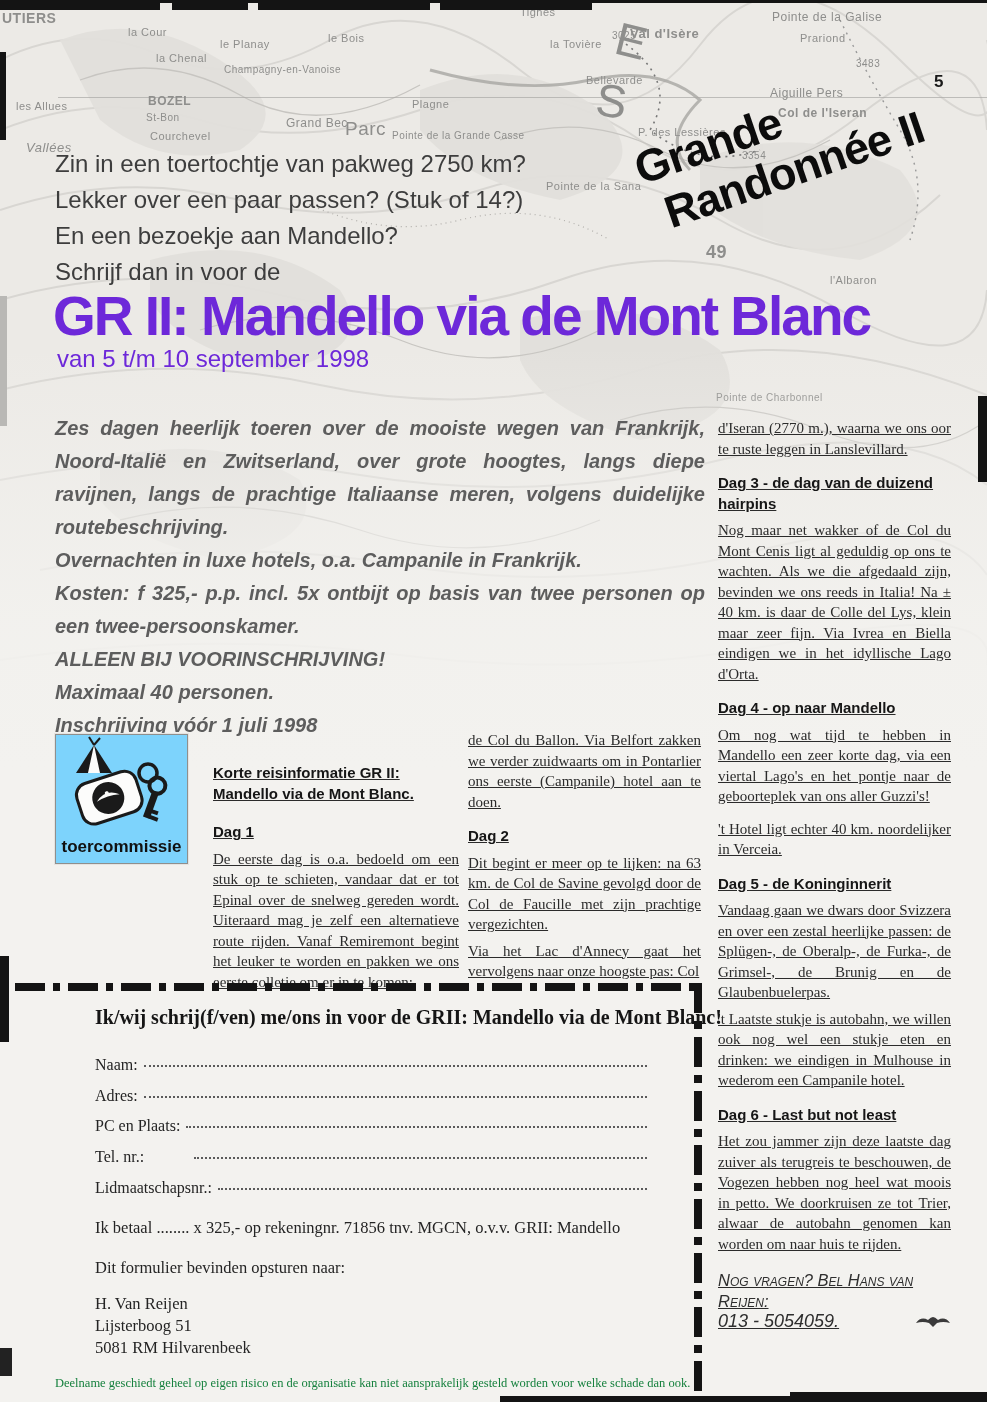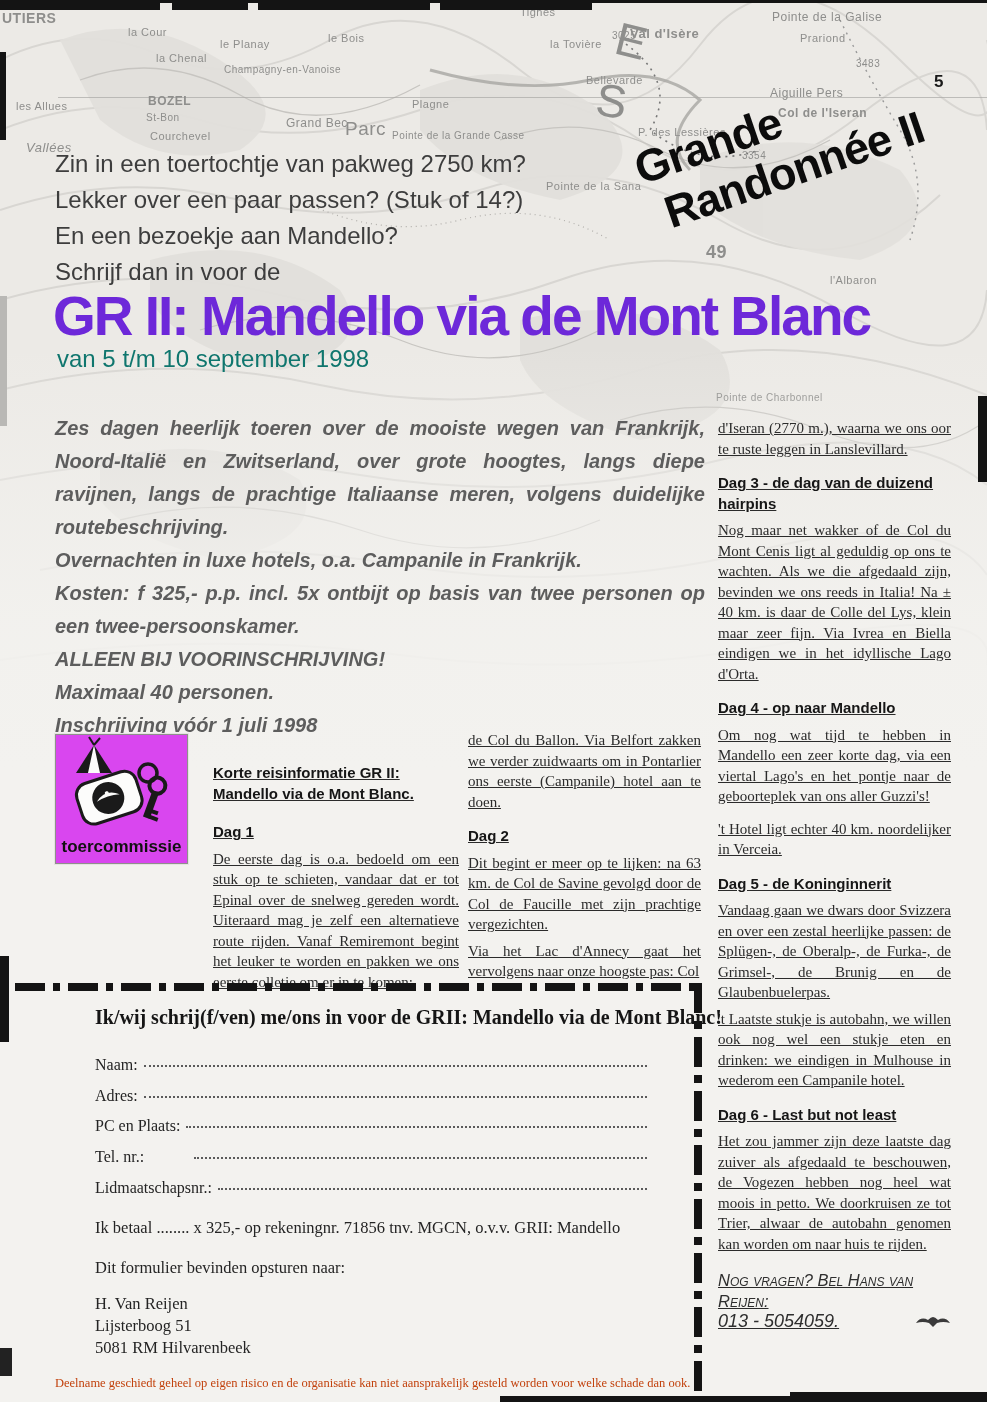--- a/index.html
+++ b/index.html
@@ -13,57 +13,57 @@
   .map-rule{position:absolute;left:58px;top:97px;width:929px;height:1px;background:#a9a8a5;opacity:.7;}
   
   .art{position:absolute;background:#141414;}
   
   .intro{position:absolute;left:55px;top:146px;font-size:24px;line-height:36px;color:#3d3d3d;}
   .banner{position:absolute;left:628px;top:146px;width:360px;font-weight:bold;color:#0c0c0c;
           font-size:45px;line-height:51px;letter-spacing:-1px;transform:rotate(-19deg);transform-origin:left top;}
   .pagenum{position:absolute;left:934px;top:72px;font-weight:bold;font-size:17px;color:#1a1a1a;}
   .headline{position:absolute;left:53px;top:284px;width:920px;font-weight:bold;color:#6d28d9;
             font-size:55px;letter-spacing:-2px;white-space:nowrap;}
-  .subtitle{position:absolute;left:57px;top:345px;font-size:24px;color:#0f766e;}
+  .subtitle{position:absolute;left:57px;top:345px;font-size:24px;color:#6d28d9;}
   
   .lead{position:absolute;left:55px;top:412px;width:650px;font-weight:bold;color:#5d5d5d;
         font-size:20px;line-height:33px;}
   .lead p{margin:0;font-style:italic;}
   .lead p.j{text-align:justify;}
   
   .serif{font-family:"Liberation Serif",serif;font-size:15px;line-height:20.5px;color:#2b2b2b;text-align:justify;text-decoration:underline;}
   .serif p{margin:0 0 6px 0;}
   .dayhead{font-family:"Liberation Sans",sans-serif;font-weight:bold;font-size:15px;color:#161616;
            margin:14px 0 6px 0;text-align:left;}
   .colB{position:absolute;left:213px;top:762px;width:246px;}
   .colC{position:absolute;left:468px;top:730px;width:233px;}
   .colR{position:absolute;left:718px;top:418px;width:233px;}
   .infohead{font-weight:bold;font-size:15px;line-height:21px;color:#161616;margin:0 0 18px 0;
             font-family:"Liberation Sans",sans-serif;text-align:left;}
   .footer-q{font-style:italic;font-variant:small-caps;font-size:16.5px;color:#2e2e2e;margin-top:16px;
             font-family:"Liberation Sans",sans-serif;text-align:left;}
   .footer-ph{font-style:italic;font-size:18px;color:#2e2e2e;font-family:"Liberation Sans",sans-serif;
              display:flex;align-items:center;justify-content:space-between;width:233px;}
   
-  .logo-box{position:absolute;left:55px;top:734px;width:131px;height:128px;background:#d946ef;
+  .logo-box{position:absolute;left:55px;top:734px;width:131px;height:128px;background:#7dd3fc;
             border:1px solid #8f8f8d;box-shadow:0 0 0 1px #e5e4e1;}
   .logo-cap{position:absolute;left:0;bottom:6px;width:100%;text-align:center;font-weight:bold;font-size:17px;color:#111;}
   
   .dash-h{position:absolute;left:15px;top:983px;width:684px;height:8px;
           background:repeating-linear-gradient(90deg,#141414 0 30px,transparent 30px 38px,#141414 38px 45px,transparent 45px 53px);}
   .dash-v{position:absolute;left:694px;top:983px;width:8px;height:414px;
           background:repeating-linear-gradient(180deg,#141414 0 30px,transparent 30px 38px,#141414 38px 46px,transparent 46px 54px);}
   .form-title{position:absolute;left:95px;top:1006px;font-family:"Liberation Serif",serif;
               font-weight:bold;font-size:20px;color:#151515;}
   .frow{position:absolute;left:95px;width:552px;display:flex;align-items:baseline;
         font-family:"Liberation Serif",serif;font-size:16px;color:#242424;}
   .frow .dots{flex:1;margin-left:6px;border-bottom:2px dotted #5a5a5a;transform:translateY(-3px);}
   .fline{position:absolute;left:95px;font-family:"Liberation Serif",serif;font-size:16.5px;color:#242424;}
   .disclaimer{position:absolute;left:55px;top:1376px;font-family:"Liberation Serif",serif;
-              font-size:12.5px;color:#c2410c;}
+              font-size:12.5px;color:#15803d;}
 </style>
 </head>
 <body>
 
 <div class="page">
 
   <div class="map-layer">
     <svg width="987" height="770" viewBox="0 0 987 770">
       <rect width="987" height="770" fill="#eceae6"></rect>
       <g fill="none" stroke="#d8d6d2" stroke-width="2">
@@ -220,21 +220,21 @@
     <p>d'Iseran (2770 m.), waarna we ons oor te ruste leggen in Lanslevillard.</p>
     <div class="dayhead">Dag 3 - de dag van de duizend hairpins</div>
     <p>Nog maar net wakker of de Col du Mont Cenis ligt al geduldig op ons te wachten. Als we die afgedaald zijn, bevinden we ons reeds in Italia! Na ± 40 km. is daar de Colle del Lys, klein maar zeer fijn. Via Ivrea en Biella eindigen we in het idyllische Lago d'Orta.</p>
     <div class="dayhead">Dag 4 - op naar Mandello</div>
     <p style="margin-bottom:12px;">Om nog wat tijd te hebben in Mandello een zeer korte dag, via een viertal Lago's en het pontje naar de geboorteplek van ons aller Guzzi's!</p>
     <p>'t Hotel ligt echter 40 km. noordelijker in Verceia.</p>
     <div class="dayhead">Dag 5 - de Koninginnerit</div>
     <p>Vandaag gaan we dwars door Svizzera en over een zestal heerlijke passen: de Splügen-, de Oberalp-, de Furka-, de Grimsel-, de Brunig en de Glaubenbuelerpas.</p>
     <p>'t Laatste stukje is autobahn, we willen ook nog wel een stukje eten en drinken: we eindigen in Mulhouse in wederom een Campanile hotel.</p>
     <div class="dayhead">Dag 6 - Last but not least</div>
-    <p>Het zou jammer zijn deze laatste dag zuiver als afgedaald te beschouwen, de Vogezen hebben nog heel wat moois in petto. We doorkruisen ze tot Trier, alwaar de autobahn genomen kan worden om naar huis te rijden.</p>
+    <p>Het zou jammer zijn deze laatste dag zuiver als terugreis te beschouwen, de Vogezen hebben nog heel wat moois in petto. We doorkruisen ze tot Trier, alwaar de autobahn genomen kan worden om naar huis te rijden.</p>
     <div class="footer-q">Nog vragen? Bel Hans van Reijen:</div>
     <div class="footer-ph">
       <span>013 - 5054059.</span>
       <svg width="36" height="14" viewBox="0 0 36 14">
         <path d="M1,9 Q6,2 13,6 Q16,3 18,3 Q20,3 23,6 Q30,2 35,9 Q28,7 22,9 L18,13 L14,9 Q8,7 1,9 Z" fill="#3a3a3a"></path>
         <rect x="16" y="6" width="4" height="3" fill="#3a3a3a"></rect>
       </svg>
     </div>
   </div>
 

